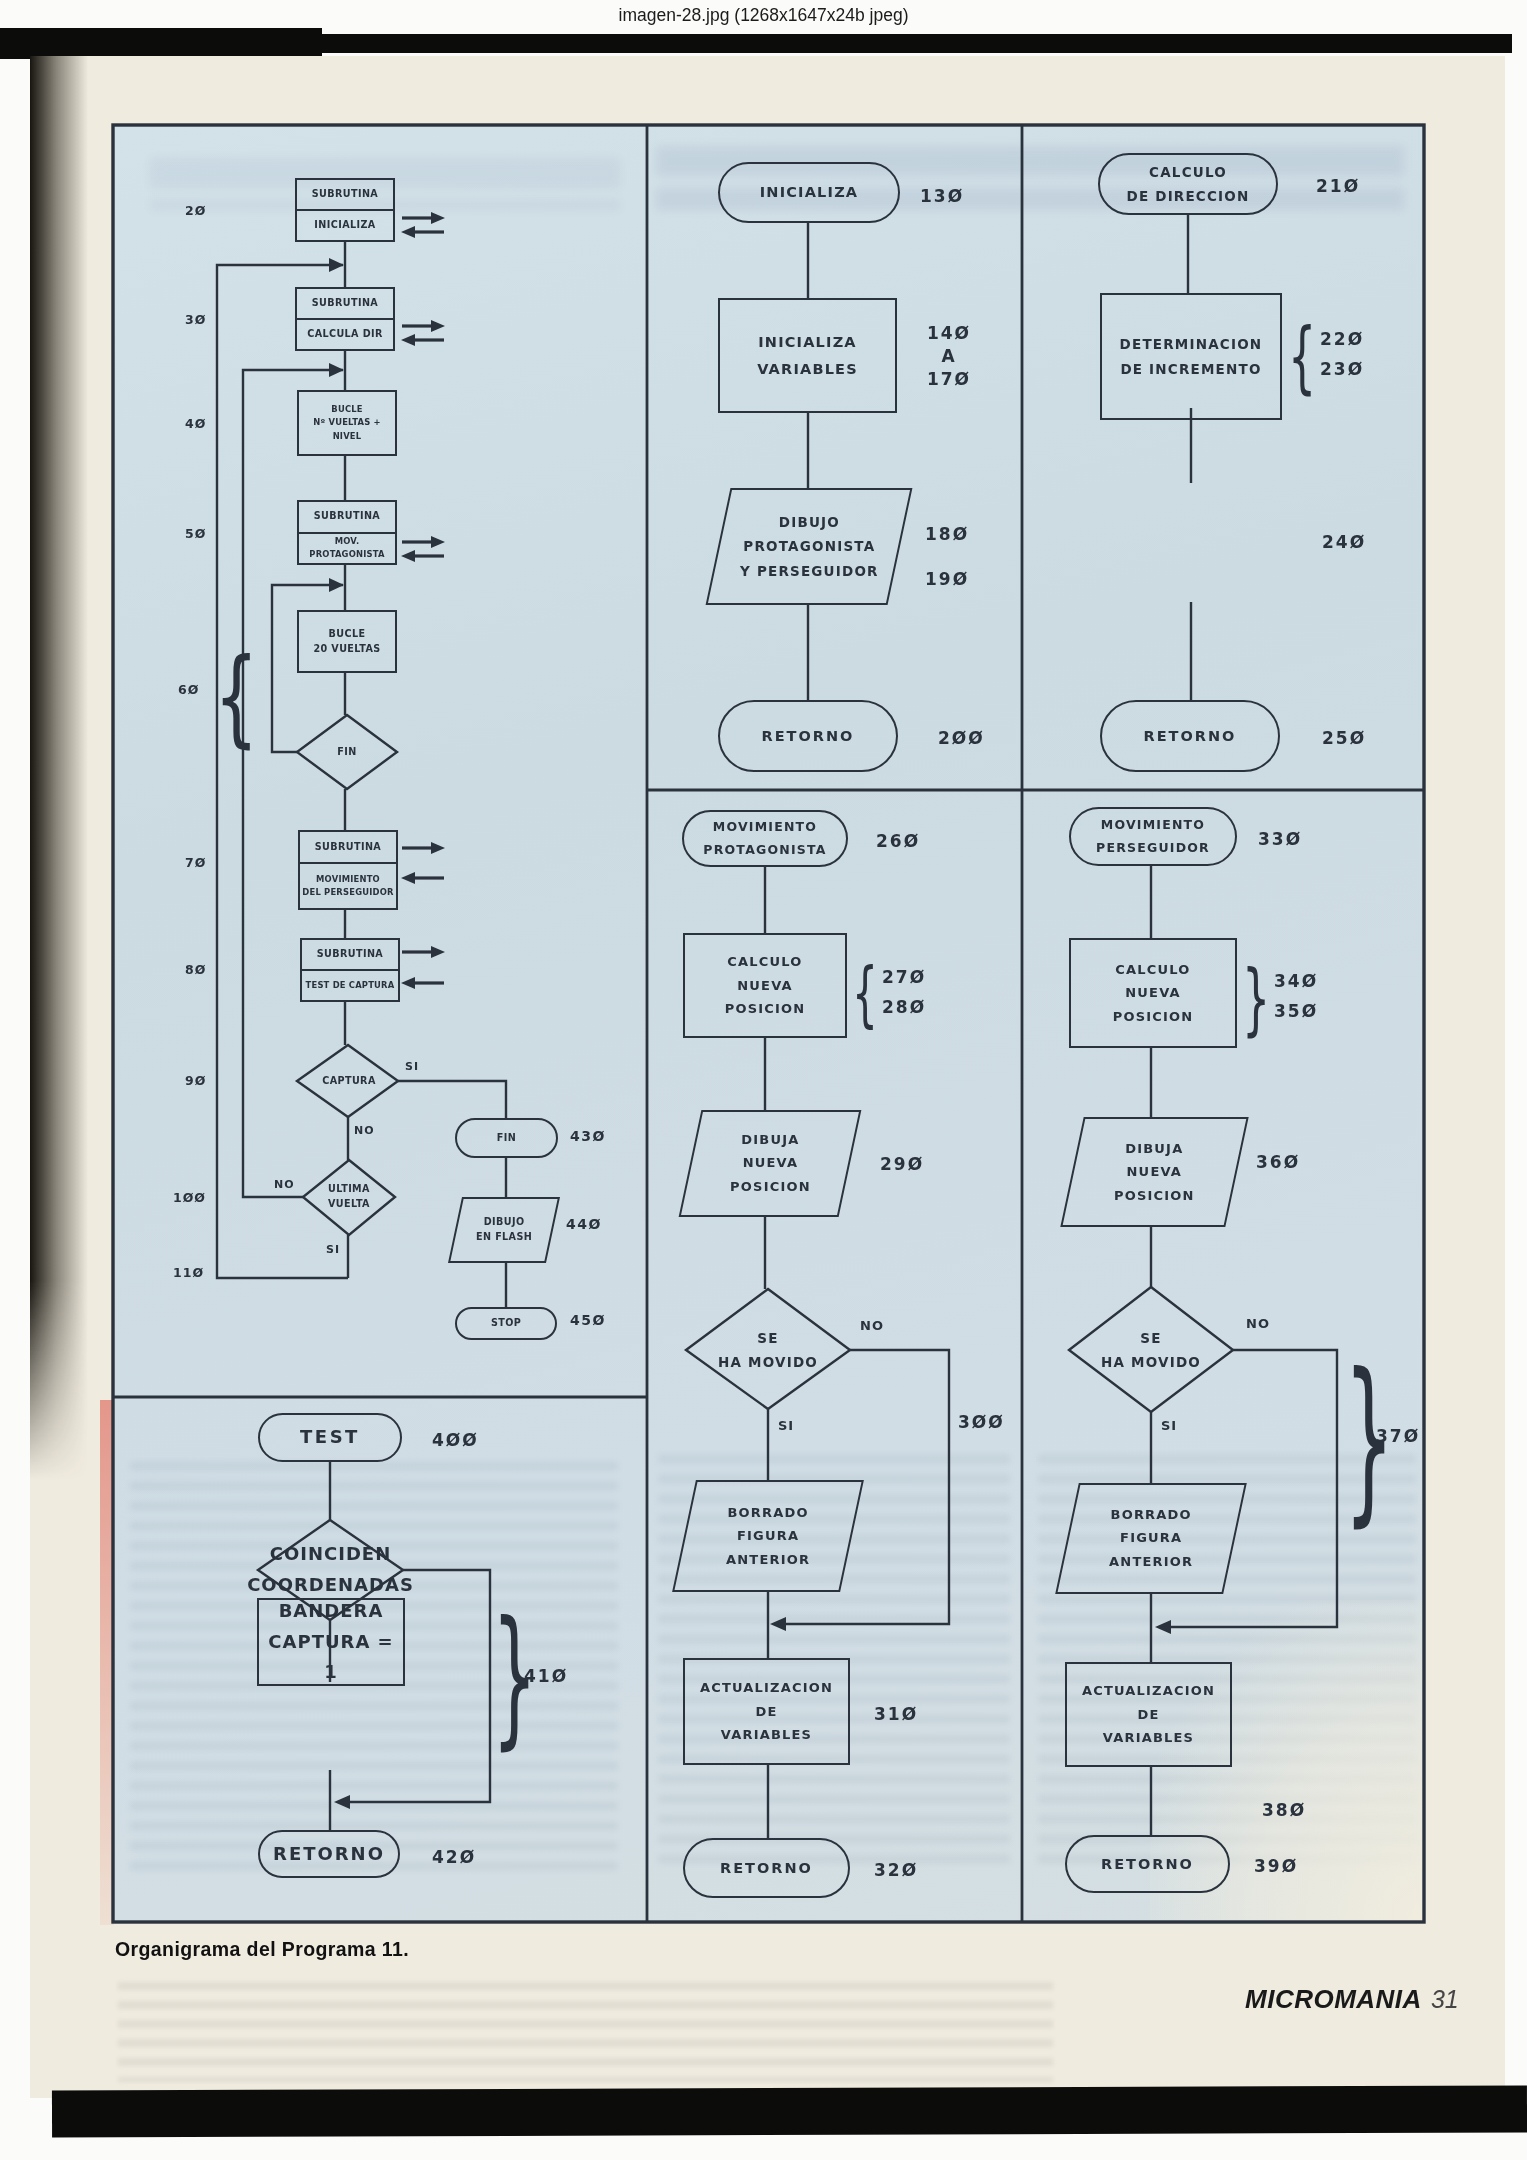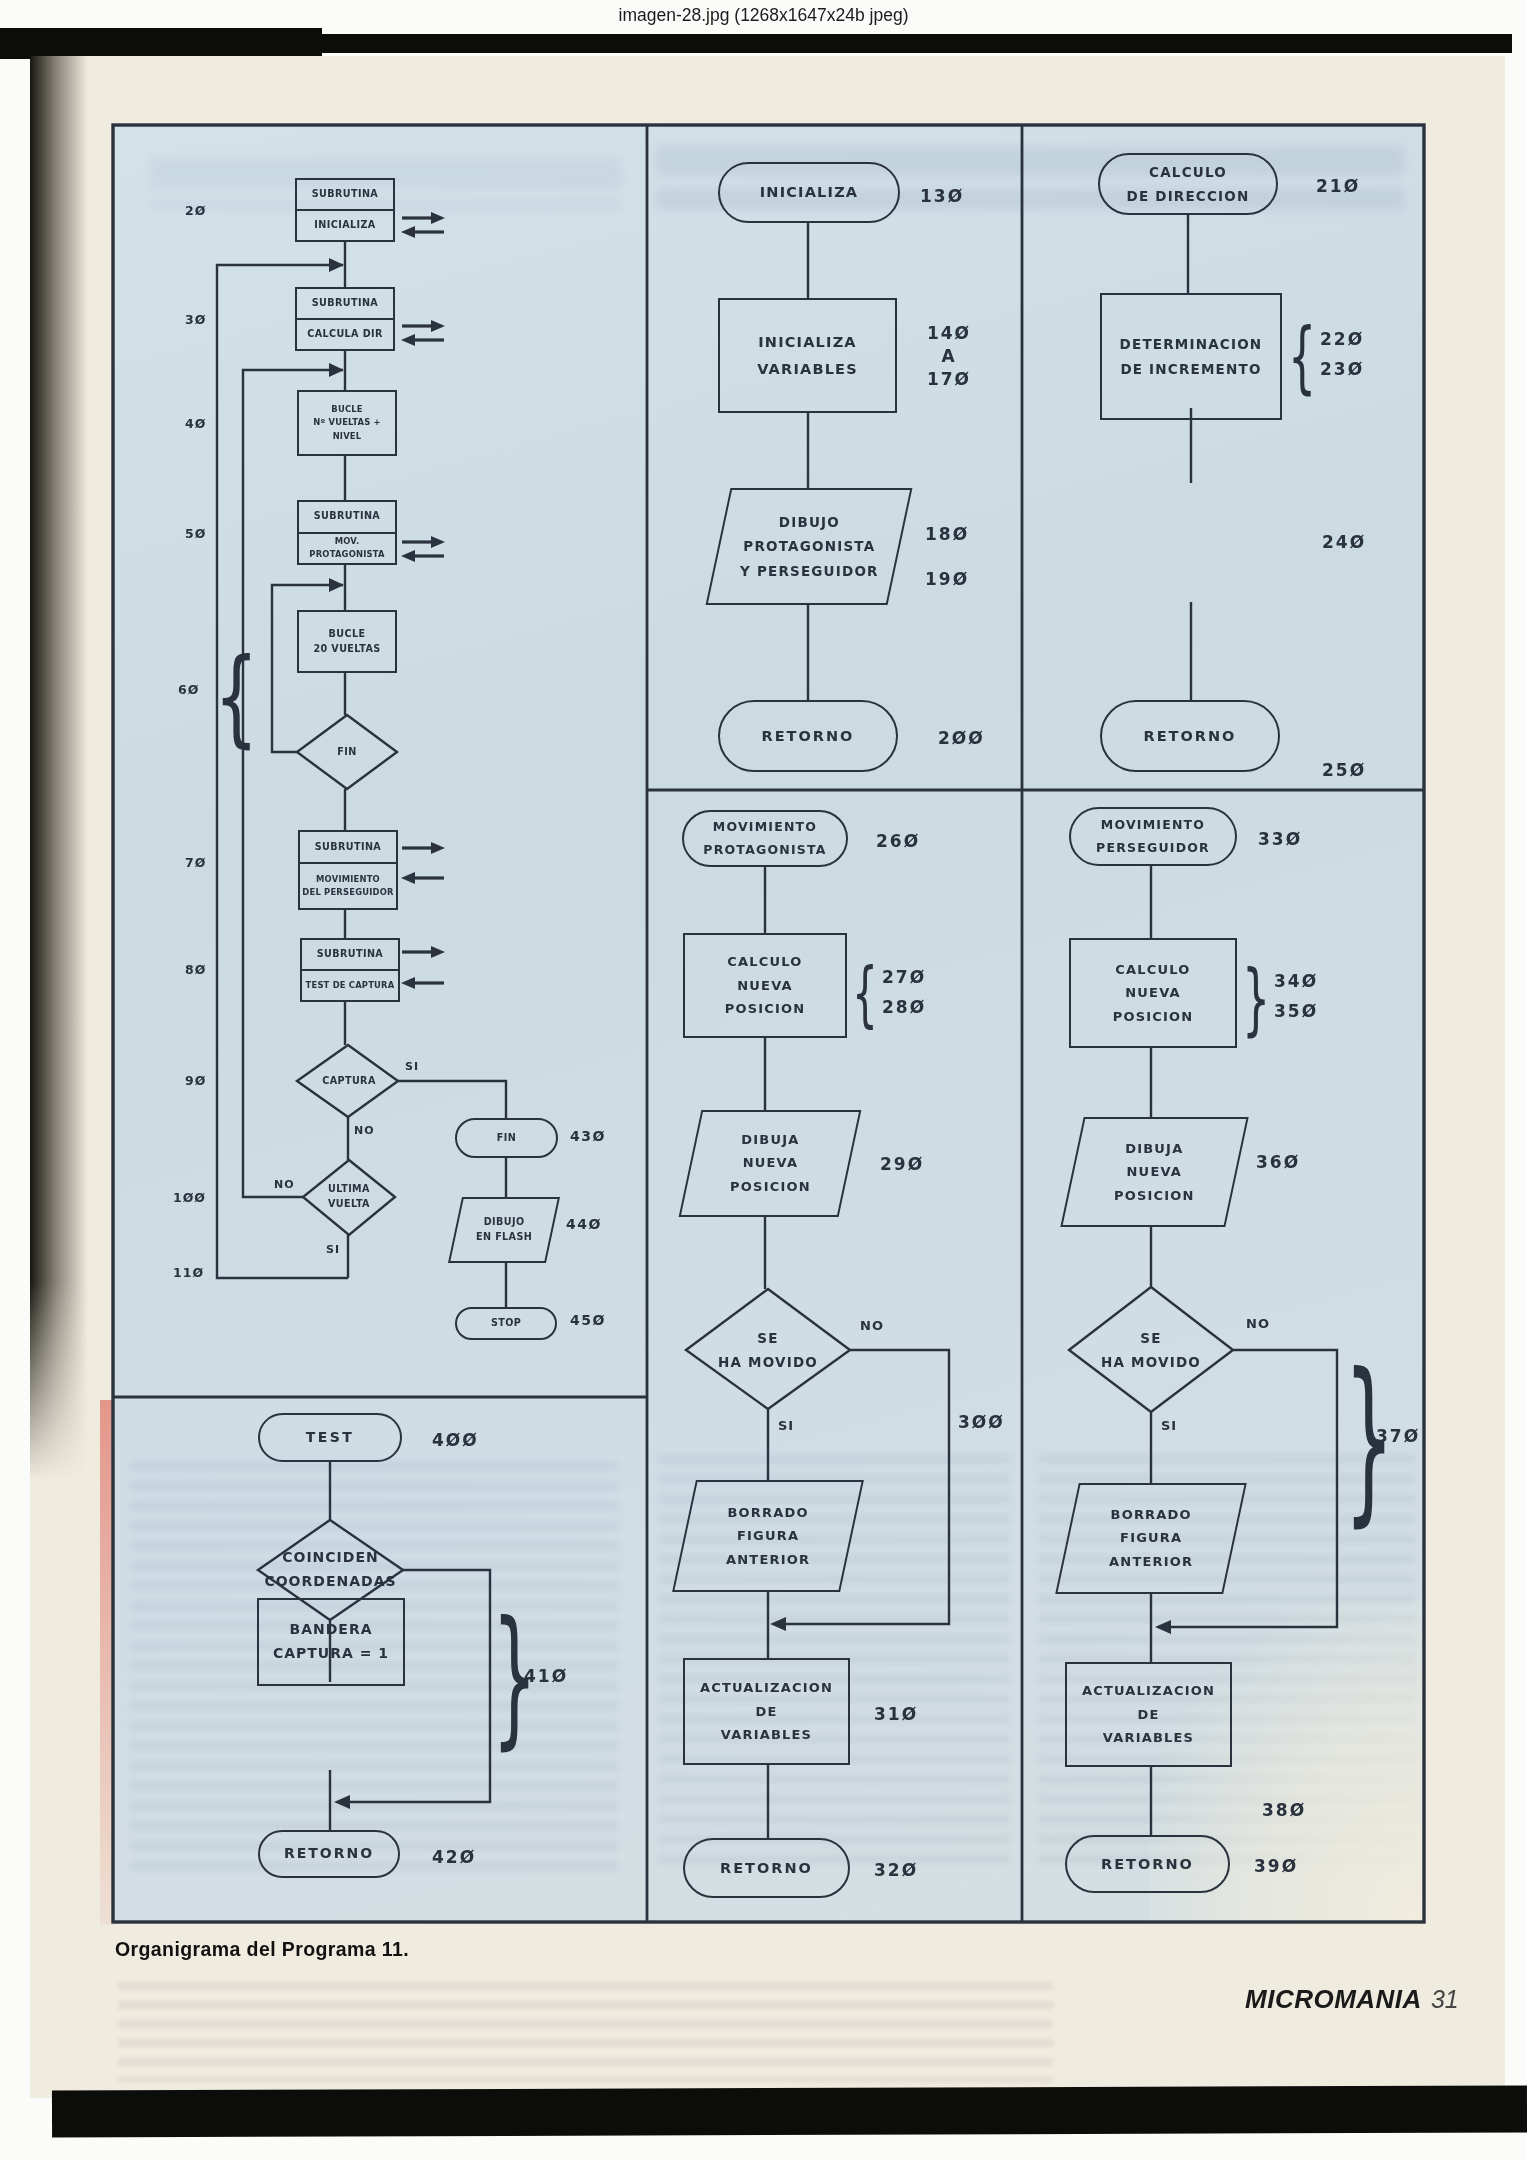--- a/index.html
+++ b/index.html
@@ -32,21 +32,21 @@
   .sbox .cell{flex:1;display:flex;align-items:center;justify-content:center;text-align:center;}
   .sbox .cell + .cell{border-top:2.4px solid var(--ink);}
   .oval{position:absolute;border:2.6px solid var(--ink);border-radius:999px;display:flex;
     align-items:center;justify-content:center;text-align:center;color:var(--ink);box-sizing:border-box;}
   .pg{position:absolute;border:2.4px solid var(--ink);transform:skewX(-12deg);display:flex;
     align-items:center;justify-content:center;color:var(--ink);box-sizing:border-box;}
   .pgl{transform:skewX(12deg);text-align:center;}
   .dlabel{position:absolute;display:flex;align-items:center;justify-content:center;text-align:center;color:var(--ink);}
   .t-xs{font-size:8.4px;font-weight:700;letter-spacing:.2px;line-height:1.55;}
   .t-s{font-size:9.6px;font-weight:700;letter-spacing:.4px;line-height:1.55;}
-  .t-m{font-size:14px;font-weight:700;letter-spacing:1px;line-height:1.7;}
+  .t-m{font-size:18px;font-weight:700;letter-spacing:1px;line-height:1.7;}
   .t-l{font-size:14.5px;font-weight:700;letter-spacing:1.2px;line-height:1.8;}
   .num{position:absolute;color:var(--ink);font-weight:700;}
   .num-s{font-size:12.5px;letter-spacing:1px;}
   .num-m{font-size:14px;letter-spacing:1.5px;}
   .num-l{font-size:17px;letter-spacing:2px;line-height:1.75;}
   .tag{position:absolute;color:var(--ink);font-weight:700;font-size:11px;letter-spacing:1px;}
   .brace{position:absolute;color:var(--ink);line-height:1;transform-origin:top left;display:block;}
   .pre{white-space:pre-line;}
   .fig-caption{position:absolute;left:115px;top:1938px;font:800 19.5px "Liberation Sans",sans-serif;
     color:#111;letter-spacing:.4px;}
@@ -274,21 +274,21 @@
   <div class="oval t-l pre" style="left:1098px;top:153px;width:180px;height:62px;font-size:13.5px;">CALCULO
 DE DIRECCION</div>
   <div class="num num-l" style="left:1316px;top:172px;">21Ø</div>
   <div class="nbox t-l pre" style="left:1100px;top:293px;width:182px;height:127px;font-size:13.5px;">DETERMINACION
 DE INCREMENTO</div>
   <span class="brace" style="left:1288px;top:318px;font-size:74px;transform:scale(.6,1.05);">{</span>
   <div class="num num-l pre" style="left:1320px;top:324px;line-height:30px;">22Ø
 23Ø</div>
   <div class="num num-l" style="left:1322px;top:528px;">24Ø</div>
   <div class="oval t-l" style="left:1100px;top:700px;width:180px;height:72px;letter-spacing:2px;">RETORNO</div>
-  <div class="num num-l" style="left:1322px;top:724px;margin-top:32px;">25Ø</div>
+  <div class="num num-l" style="left:1322px;top:724px;">25Ø</div>
 
   <div class="oval t-l pre" style="left:682px;top:810px;width:166px;height:57px;font-size:12.5px;">MOVIMIENTO
 PROTAGONISTA</div>
   <div class="num num-l" style="left:876px;top:827px;">26Ø</div>
   <div class="nbox t-l pre" style="left:683px;top:933px;width:164px;height:105px;font-size:13px;">CALCULO
 NUEVA
 POSICION</div>
   <span class="brace" style="left:852px;top:958px;font-size:68px;transform:scale(.6,1.05);">{</span>
   <div class="num num-l pre" style="left:882px;top:962px;line-height:30px;">27Ø
 28Ø</div>

